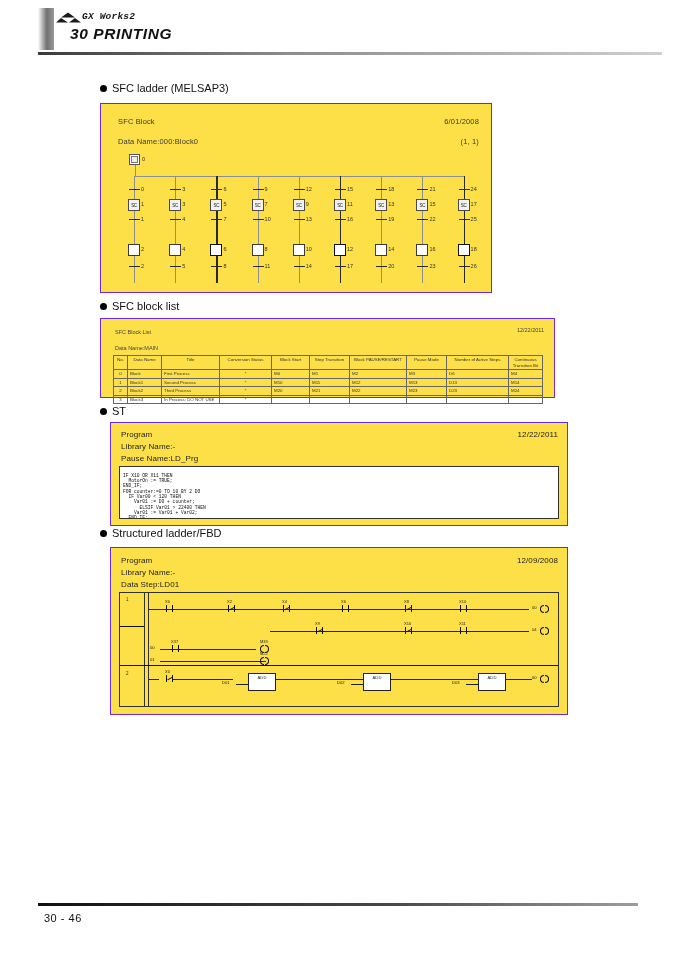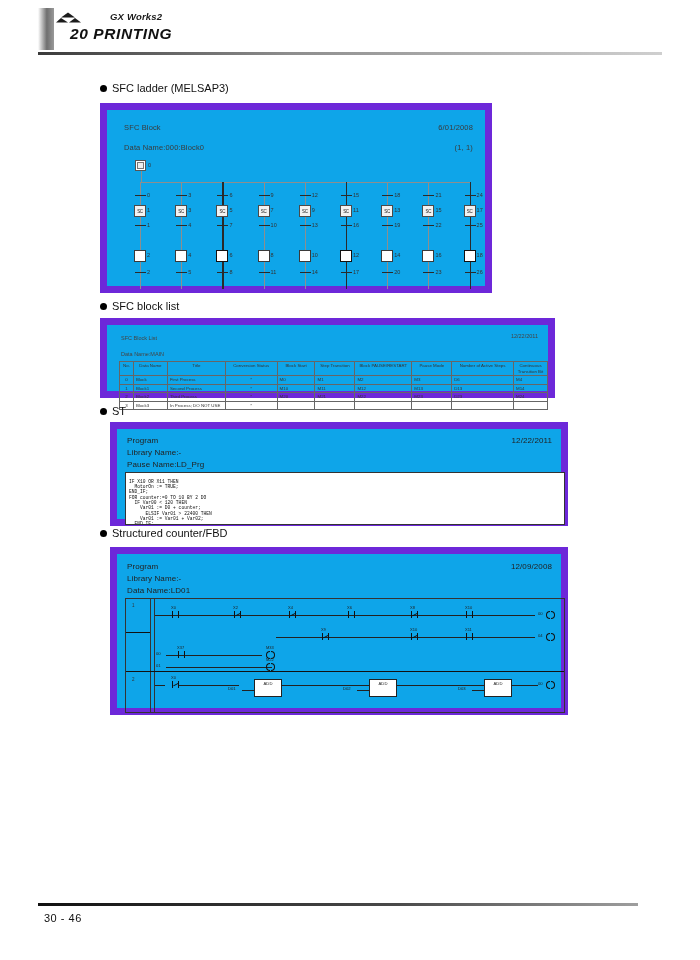--- a/index.html
+++ b/index.html
@@ -9,32 +9,32 @@
     color:#000;overflow:hidden;position:relative;
   }
 
   
   .page-header{position:absolute;left:0;top:0;width:700px;height:56px;}
   .hdr-grad{position:absolute;left:38px;top:8px;width:16px;height:42px;
     background:linear-gradient(to right,#ffffff 0%,#6f6f6f 55%,#9a9a9a 100%);}
   .hdr-logo{position:absolute;left:55px;top:12px;width:26px;height:11px;}
   .hdr-logo svg{display:block;}
   .hdr-brand{position:absolute;left:82px;top:11px;font-size:9.5px;font-style:italic;
-    font-weight:bold;font-family:Liberation Sans, sans-serif;letter-spacing:.2px;color:#1a1a1a;margin-left:28px;}
+    font-weight:bold;font-family:Liberation Mono, monospace;letter-spacing:.2px;color:#1a1a1a;}
   .hdr-title{position:absolute;left:70px;top:25px;font-size:15.5px;font-style:italic;
     font-weight:bold;letter-spacing:.6px;color:#111;}
   .hdr-rule{position:absolute;left:38px;top:52px;width:624px;height:3px;
     background:linear-gradient(to right,#3a3a3a 0%,#8d8d8d 40%,#cfcfcf 100%);}
 
   
   .bullet-head{position:absolute;font-size:11px;color:#111;display:flex;align-items:center;gap:5px;}
   .bullet-head .dot{width:7px;height:7px;border-radius:50%;background:#000;display:inline-block;}
 
   
-  .panel{position:absolute;border:7px solid #6d28d9;background:#0ea5e9;box-sizing:border-box;}
+  .panel{position:absolute;border:1px solid #6d28d9;background:#fde047;box-sizing:border-box;}
 
   
   #sfc-panel{left:100px;top:103px;width:392px;height:190px;}
   .sfc-label{position:absolute;font-size:7.5px;color:#3a3a3a;letter-spacing:.15px;}
   #sfc-title{left:17px;top:13px;}
   #sfc-date{right:12px;top:13px;}
   #sfc-dataname{left:17px;top:33px;}
   #sfc-coord{right:12px;top:33px;}
 
   .sfc-canvas{position:absolute;left:20px;top:50px;width:352px;height:130px;}
@@ -122,21 +122,21 @@
 <div class="page-header">
   <div class="hdr-grad"></div>
   <div class="hdr-logo">
     <svg viewBox="0 0 52 22" width="26" height="11" aria-hidden="true">
       <polygon points="26,1 40,11 12,11" fill="#1b1b1b"></polygon>
       <polygon points="12,12 26,21 2,21" fill="#1b1b1b"></polygon>
       <polygon points="40,12 52,21 28,21" fill="#1b1b1b"></polygon>
     </svg>
   </div>
   <div class="hdr-brand">GX Works2</div>
-  <div class="hdr-title">20  PRINTING</div>
+  <div class="hdr-title">30  PRINTING</div>
   <div class="hdr-rule"></div>
 </div>
 
 <div class="bullet-head" style="left:100px;top:82px;">
   <span class="dot"></span>
   <span>SFC ladder (MELSAP3)</span>
 </div>
 
 <div class="panel" id="sfc-panel">
   <div class="sfc-label" id="sfc-title">SFC Block</div>
@@ -407,27 +407,27 @@
     Var01 := D0 + counter;
       ELSIF Var01 &gt; 22400 THEN
     Var01 := Var01 + Var02;
   END_IF;
 END_FOR;</pre>
   </div>
 </div>
 
 <div class="bullet-head" style="left:100px;top:527px;">
   <span class="dot"></span>
-  <span>Structured counter/FBD</span>
+  <span>Structured ladder/FBD</span>
 </div>
 
 <div class="panel" id="sl-panel">
   <div class="st-head" id="sl-prog">Program</div>
   <div class="st-head" id="sl-lib">Library Name:-</div>
-  <div class="st-head" id="sl-dn">Data Name:LD01</div>
+  <div class="st-head" id="sl-dn">Data Step:LD01</div>
   <div class="st-head" id="sl-date">12/09/2008</div>
 
   <div class="sl-inner" id="sl-inner">
 
     <div class="rail" style="left:24px;top:0;width:.8px;height:72px;"></div>
     <div class="rail" style="left:28px;top:0;width:.8px;height:72px;"></div>
     <div class="sl-sep" style="left:0;top:33px;width:24px;"></div>
     <div class="sl-sep" style="left:0;top:72px;width:438px;height:1.4px;"></div>
     <div class="rail" style="left:24px;top:73px;width:.8px;height:40px;"></div>
     <div class="rail" style="left:28px;top:73px;width:.8px;height:40px;"></div>

